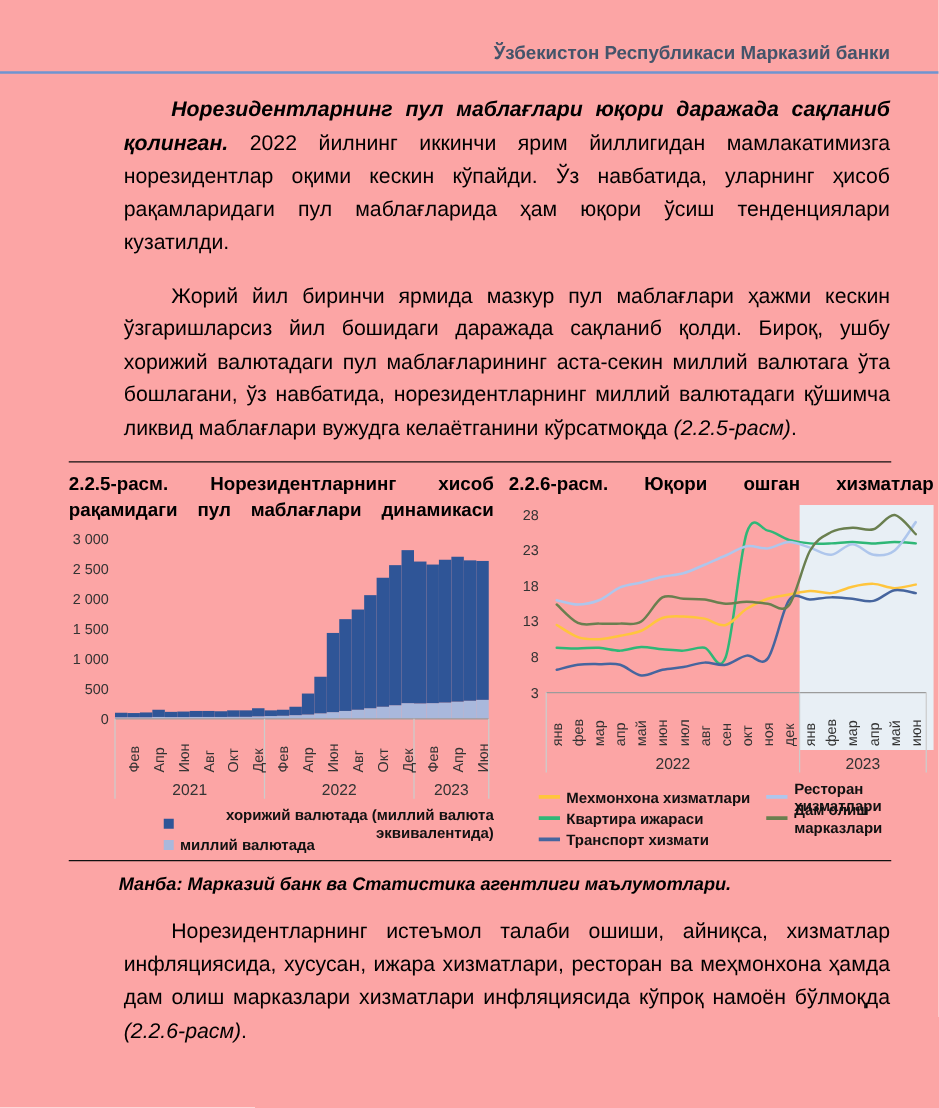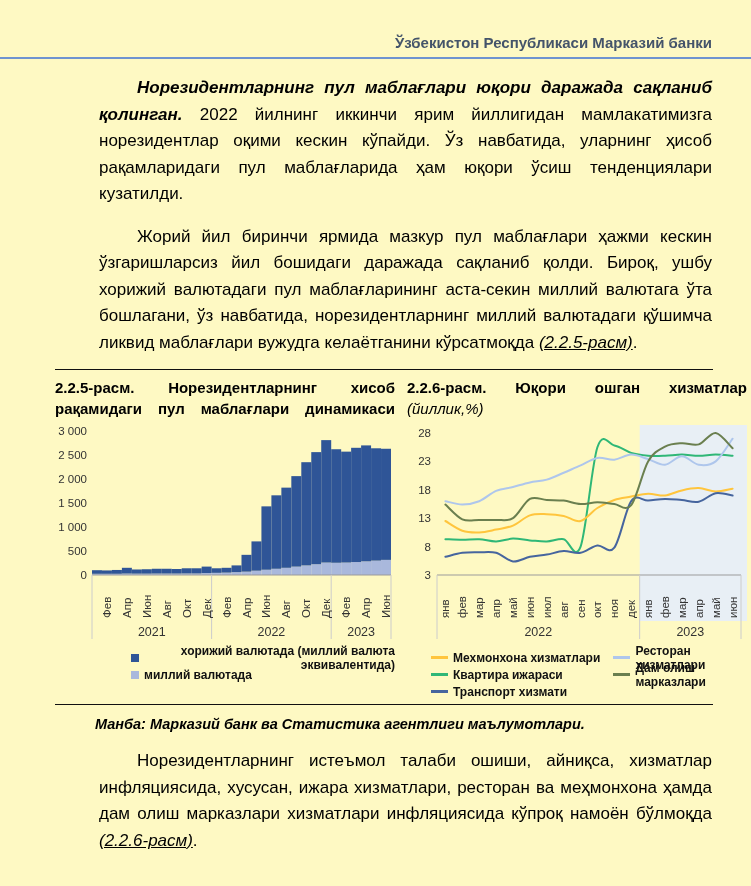--- a/index.html
+++ b/index.html
@@ -1,41 +1,41 @@
 <!DOCTYPE html>
 <html><head>
 <meta charset="utf-8">
 <style>
   * { box-sizing: border-box; margin: 0; padding: 0; }
   html,body { background:#fff; }
   .page {
     position: relative;
     width: 751px; height: 886px;
-    background: #fef9c3;
+    background: #fca5a5;
     font-family: "Liberation Sans", sans-serif;
     color: #000;
     overflow: hidden;
   }
   .page-header {
     padding: 34px 39px 5px 0;
     text-align: right;
   }
   .page-header .org {
     font-size: 15px; font-weight: bold; color: #44546A;
   }
   .header-rule { width: 751px; height: 0; border-top: 2px solid #6F94D0; }
   .content { margin: 0 39px 0 55px; width: 657px; }
   p.body-par {
     font-size: 17px; line-height: 26.5px;
     text-align: justify; text-indent: 38px;
     margin-top: 16px;
     margin-left: 44px;
   }
   .lead { font-weight: bold; font-style: italic; }
-  .ref-italic { font-style: italic; text-decoration: underline; }
+  .ref-italic { font-style: italic; }
   .fig-rule { width: 658px; border-top: 1.6px solid #111; margin-top: 13px; }
   .fig-rule.bottom { margin-top: 4px; }
   .fig-row { display: flex; width: 692px; margin-top: 7px; }
   .fig-col { width: 340px; }
   .fig-col.right { margin-left: 12px; }
   .fig-title-bold {
     font-size: 15px; font-weight: bold; line-height: 21px;
     text-align: justify; text-align-last: justify;
   }
   .fig-title-sub { font-size: 15px; font-style: italic; line-height: 21px; }
@@ -176,21 +176,20 @@
             </div>
             <div class="lg-row">
               <span class="sw" style="background: rgb(169, 184, 220);"></span>
               <span>миллий валютада</span>
             </div>
           </div>
       </div>
 
       <div class="fig-col right">
         <div class="fig-title-bold">2.2.6-расм. Юқори ошган хизматлар</div>
-        <div class="fig-title-sub">(йиллик,%)</div>
         <div class="chart-wrap">
           <svg id="line-svg" width="340" height="218">
               <rect x="232.7" y="0" width="107.3" height="196" fill="#E8EFF5"></rect>
               <text x="24" y="154" text-anchor="end" font-size="11.5" fill="#333333">3</text>
               <text x="24" y="125.6" text-anchor="end" font-size="11.5" fill="#333333">8</text>
               <text x="24" y="97.2" text-anchor="end" font-size="11.5" fill="#333333">13</text>
               <text x="24" y="68.80000000000001" text-anchor="end" font-size="11.5" fill="#333333">18</text>
               <text x="24" y="40.400000000000006" text-anchor="end" font-size="11.5" fill="#333333">23</text>
               <text x="24" y="12" text-anchor="end" font-size="11.5" fill="#333333">28</text>
               <line x1="30" y1="150" x2="334" y2="150" stroke="#9b9b9b" stroke-width="1"></line>

